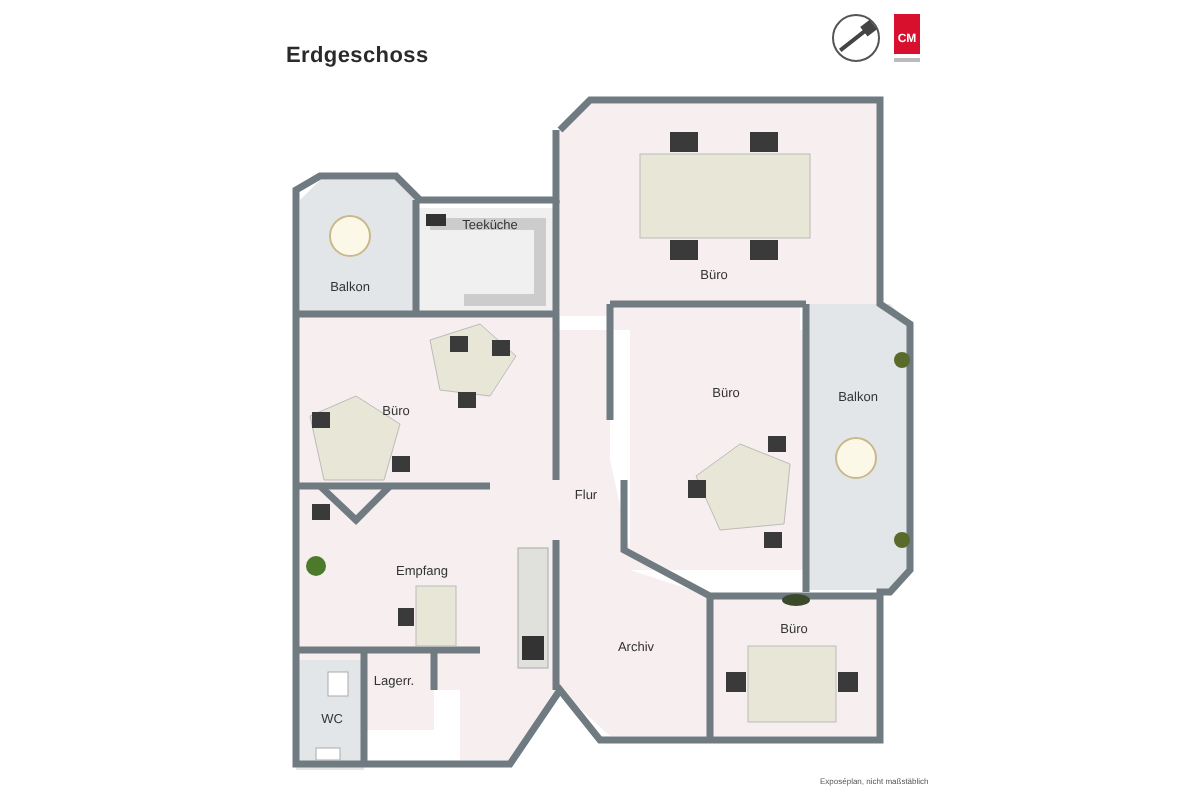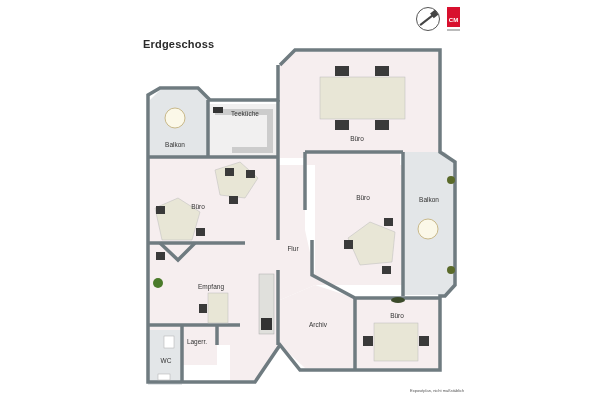--- a/index.html
+++ b/index.html
@@ -1,18 +1,18 @@
 <!DOCTYPE html>
 <html><head>
 <meta charset="utf-8">
 <style>
   html, body { margin:0; padding:0; }
   body { width:600px; height:400px; background:#ffffff; position:relative; overflow:hidden;
          font-family:"Liberation Sans", sans-serif; }
-  .title { position:absolute; left:143px; top:38px; font-size:11px; font-weight:bold; color:#2a2a2a; letter-spacing:0.2px; }
+  .title { position:absolute; left:143px; top:22px; font-size:11px; font-weight:bold; color:#2a2a2a; letter-spacing:0.2px; }
   .compass { position:absolute; left:416px; top:7px; width:22px; height:22px; border:1px solid #555; border-radius:50%; background:#fff; }
   .compass .needle { position:absolute; left:1px; top:10px; width:20px; height:2px; background:#444; transform:rotate(-38deg); }
   .compass .needle:after { content:""; position:absolute; right:-1px; top:-2px; width:6px; height:6px; background:#444; }
   .logo { position:absolute; left:447px; top:7px; width:13px; height:20px; background:#d8102e; color:#fff; font-size:6px; font-weight:bold; text-align:center; line-height:26px; }
   .logo-sub { position:absolute; left:447px; top:29px; width:13px; height:2px; background:#bbb; }
   .footnote { position:absolute; left:410px; top:388px; font-size:4px; color:#555; }
   svg.plan { position:absolute; left:0; top:0; }
   .lbl { position:absolute; font-size:6.5px; color:#333; transform:translate(-50%,-50%); white-space:nowrap; }
 </style>
 </head>

